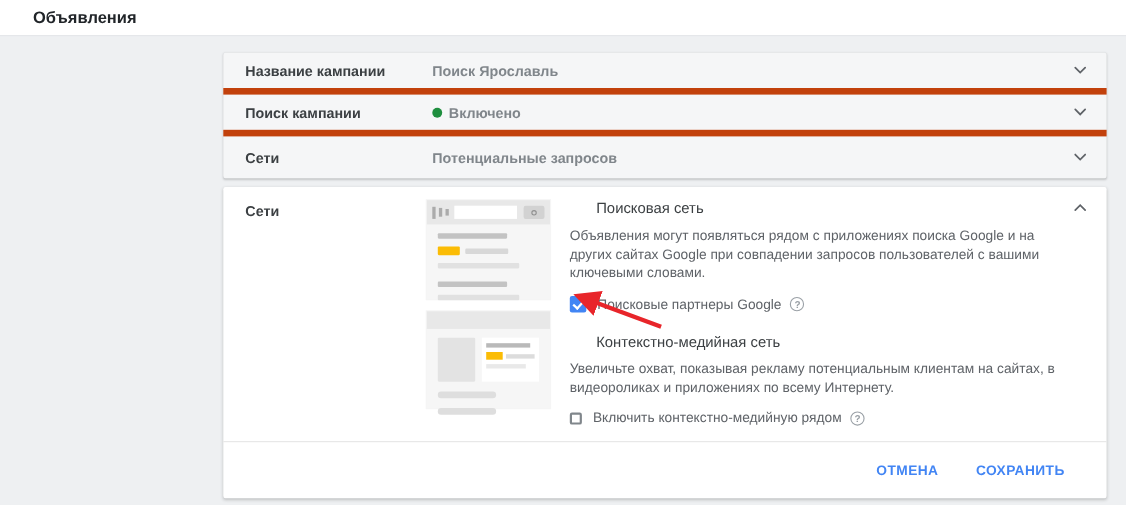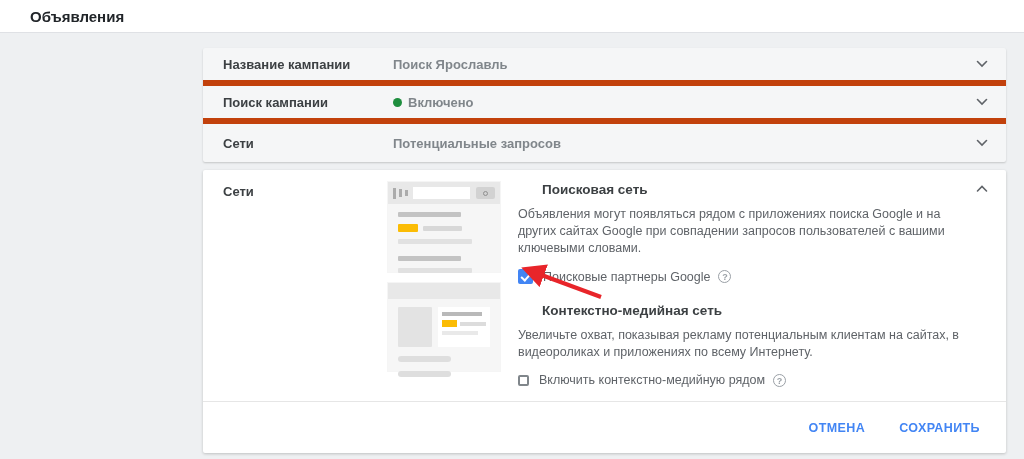--- a/index.html
+++ b/index.html
@@ -59,42 +59,42 @@
   .mini-card { flex:1; background:#ffffff; padding:5px 4px; }
   .c-dark { height:4px; width:92%; background:#b9b9b9; margin-bottom:4px; }
   .c-row { display:flex; gap:3px; align-items:center; margin-bottom:4px; }
   .ad-badge-sm { width:15px; height:7px; background:#fbbc05; flex-shrink:0; }
   .c-mid { height:4px; width:26px; background:#dcdcdc; }
   .c-light { height:4px; width:82%; background:#e9e9e9; }
   .d-line { height:6px; width:58%; background:#dedede; border-radius:3px; margin-top:9px; }
 
   
   .net-content { position:absolute; left:315px; top:12px; width:460px; }
-  .net-heading { font-size:13.5px; font-weight:bold; color:#3c4043;padding-left:24px; }
+  .net-heading { font-size:13.5px; font-weight:normal; color:#3c4043;padding-left:24px; }
   .net-desc { font-size:12.5px; color:#5f6368; line-height:17px; margin-top:9px; }
   .checkbox-row { display:flex; align-items:center; margin-top:12px; cursor:pointer; }
   .cb { flex-shrink:0; }
   .cb-checked { width:15px; height:15px; background:#4285f4; border-radius:2px;
     position:relative; }
   .cb-checked::after { content:""; position:absolute; left:5px; top:2px; width:4px;
     height:8px; border-right:2px solid #fff; border-bottom:2px solid #fff;
     transform:rotate(42deg); }
   .cb-unchecked { width:11px; height:11px; border:2px solid #80868b; border-radius:2px;
     background:#fff; }
   .cb-label { font-size:12.5px; color:#5f6368; margin-left:10px; }
   .help-icon { display:inline-block; width:13px; height:13px; margin-left:8px;
     border:1px solid #9aa0a6; border-radius:50%; color:#9aa0a6; font-size:9px;
     line-height:12px; text-align:center; font-weight:bold; }
   .help-icon::after { content:"?"; }
   .mt18 { margin-top:19px; }
 
   
   .panel-footer { position:absolute; left:0; right:0; bottom:0; height:52px;
     border-top:1px solid #e6e6e6; display:flex; align-items:center;
-    justify-content:flex-end; gap:34px; padding-right:26px; }
+    justify-content:flex-end; gap:34px; padding-right:38px; }
   .text-btn { background:none; border:none; font-family:"Liberation Sans",sans-serif;
     font-size:12.5px; font-weight:bold; color:#4285f4; letter-spacing:0.4px;
     cursor:pointer; }
 
   .chev-svg { display:block; }
 
   
   .arrow-overlay { position:absolute; left:0; top:0; width:1024px; height:459px;
     pointer-events:none; z-index:10; }
 </style>

